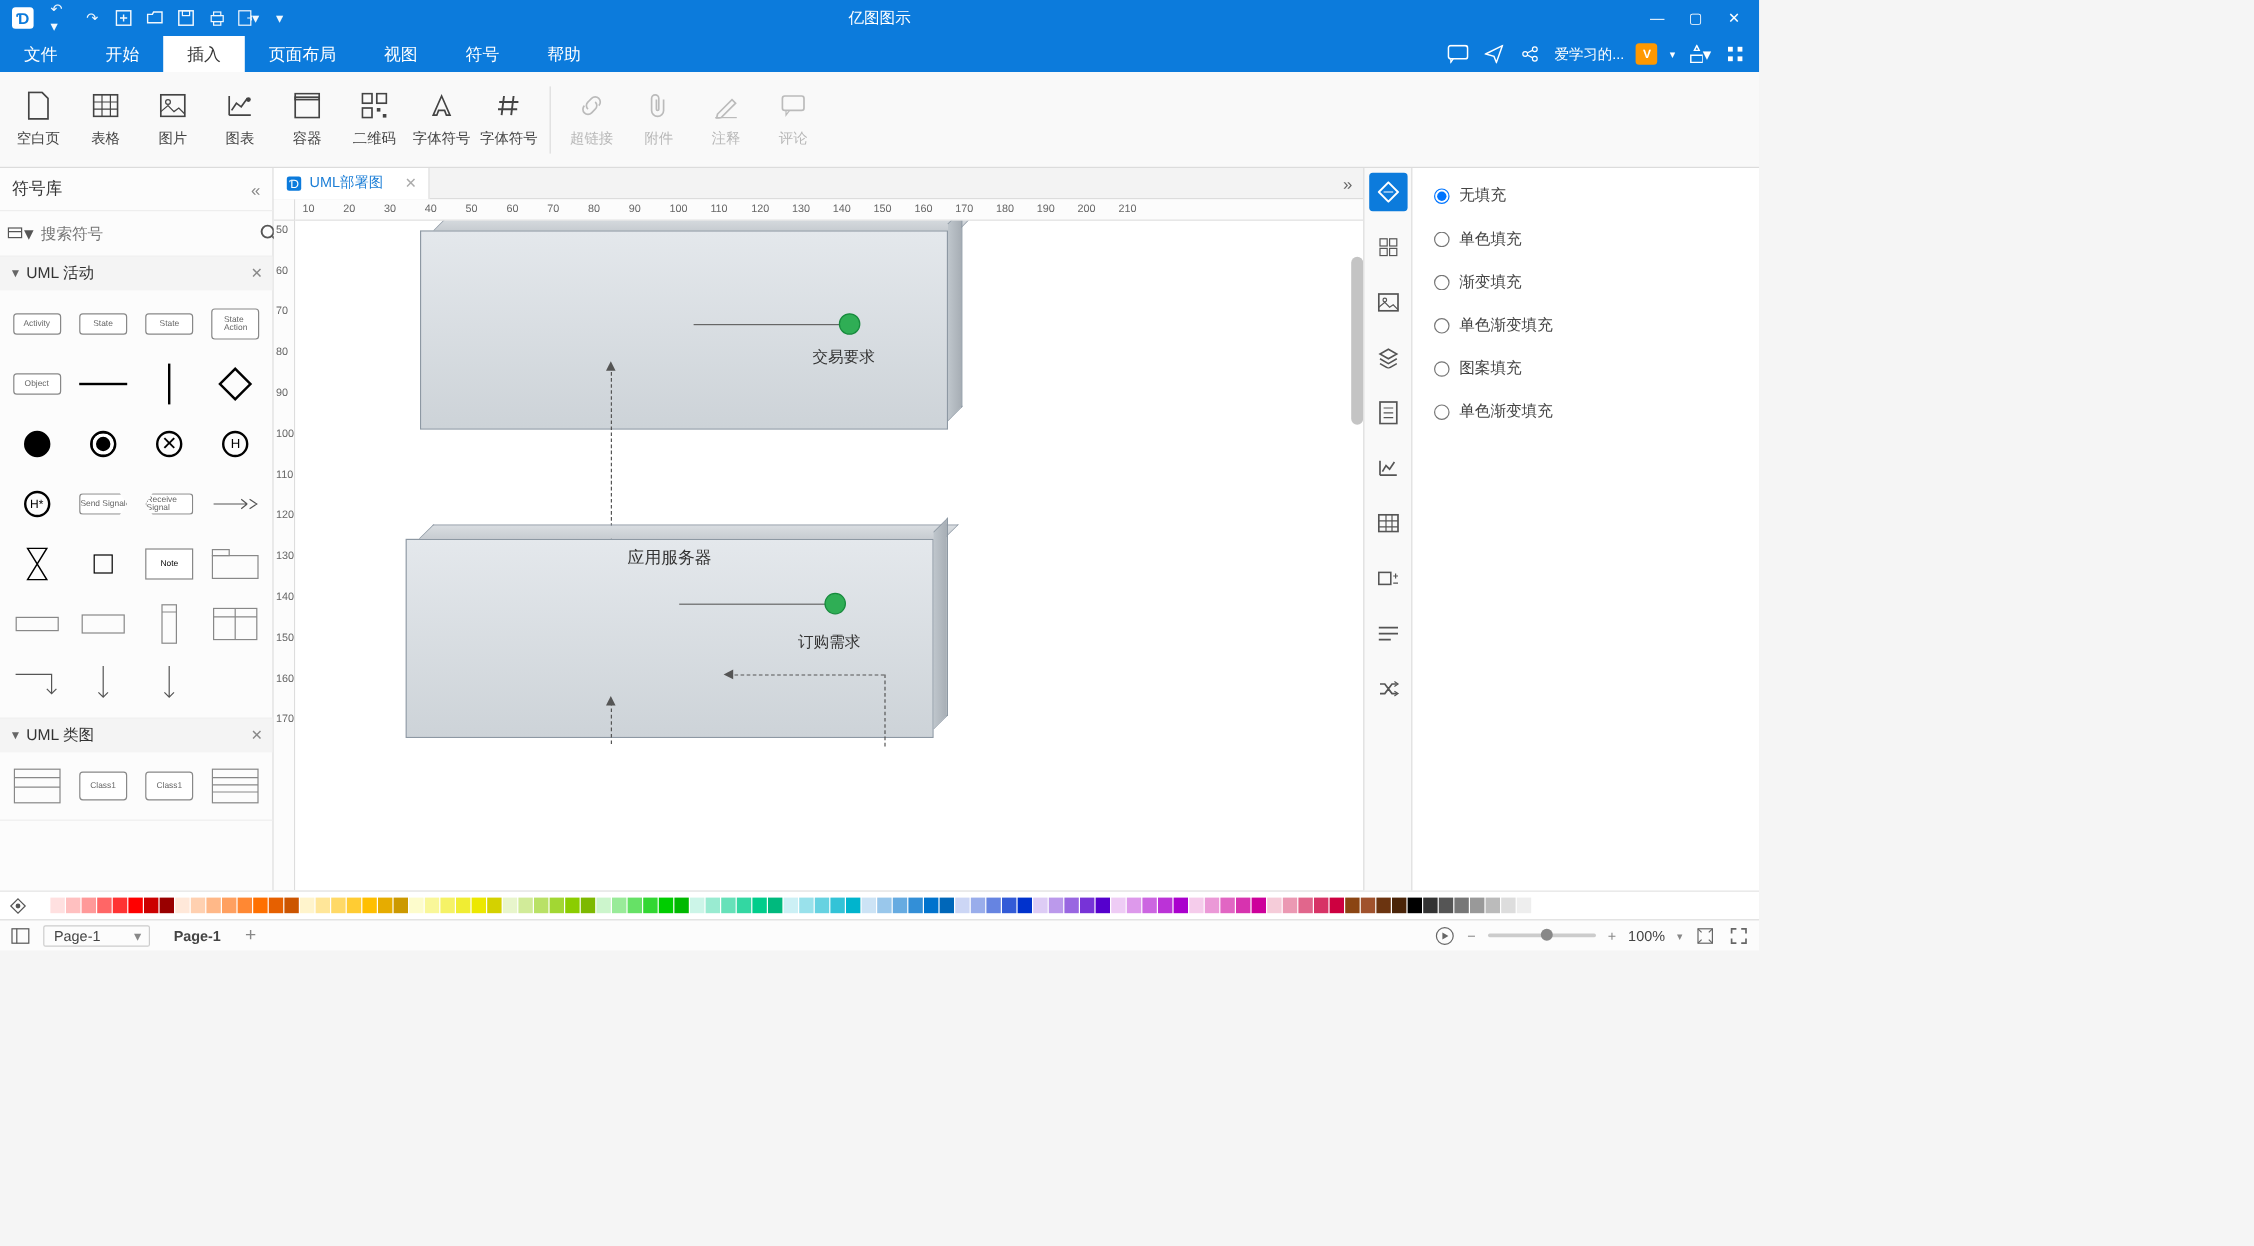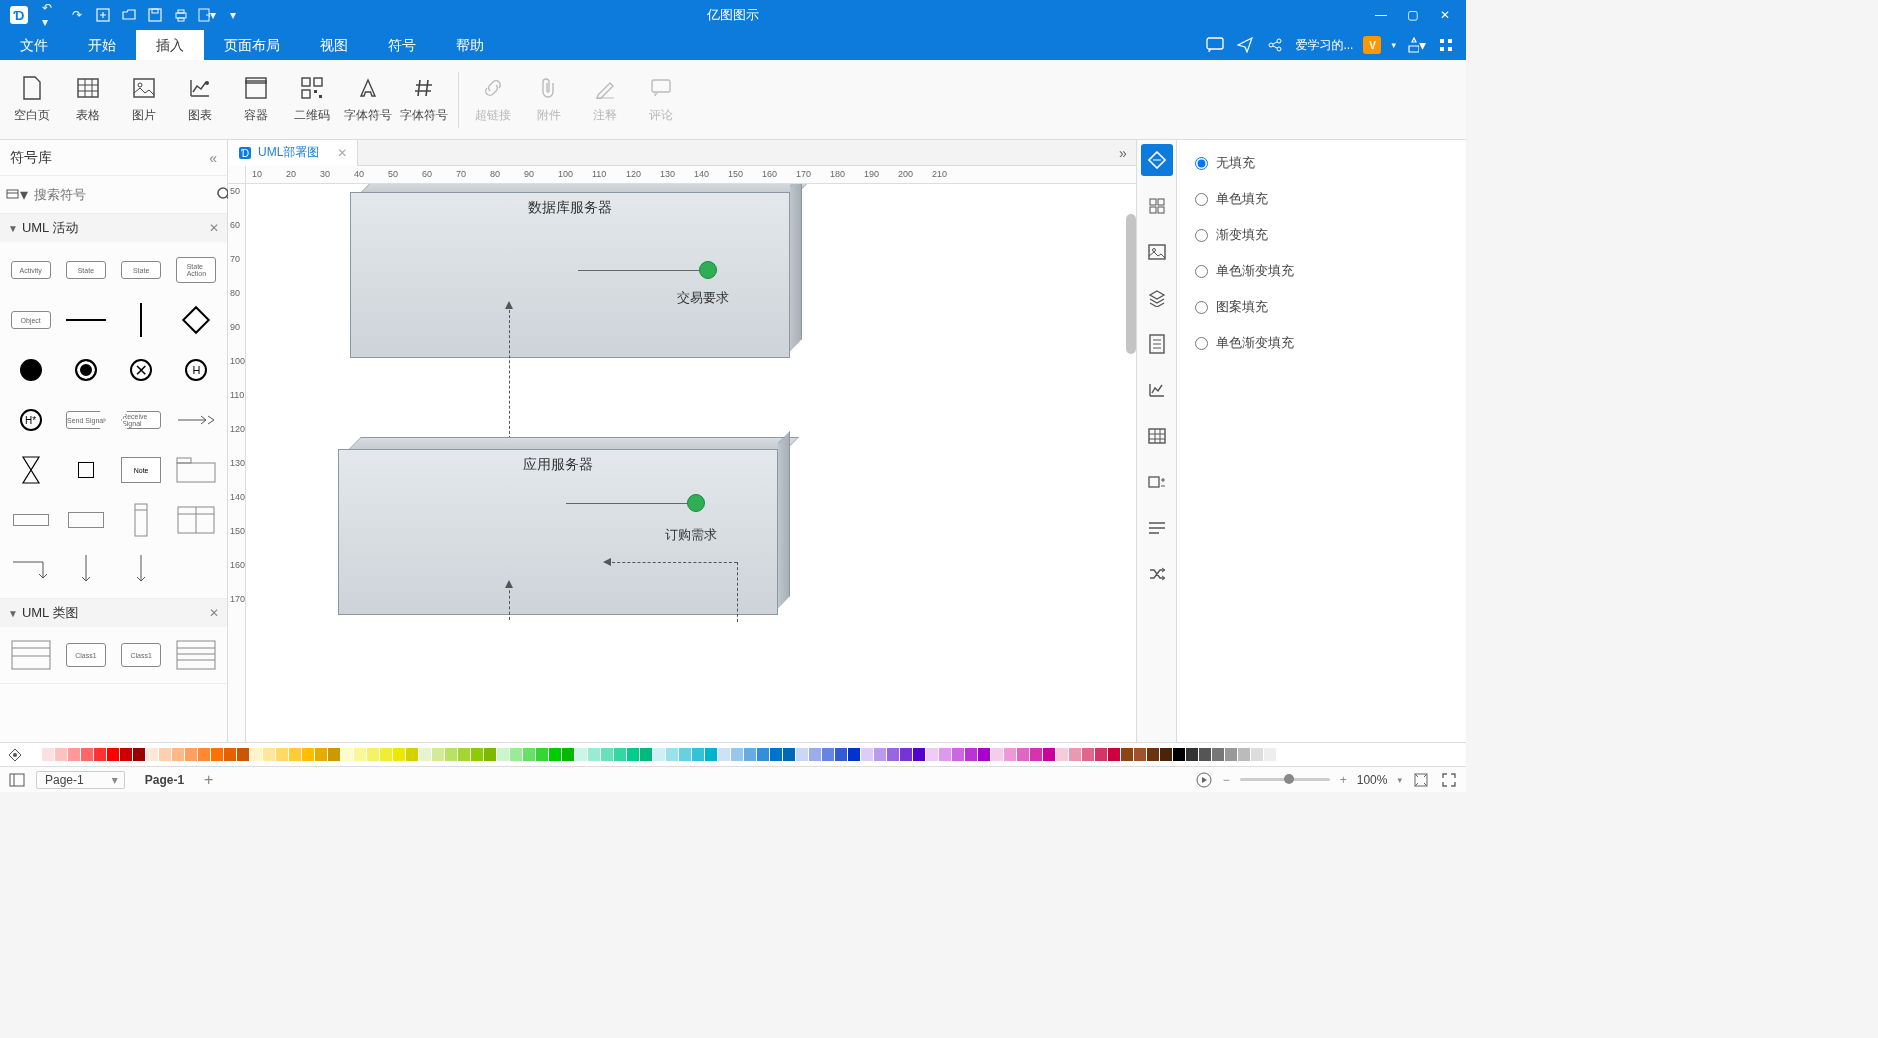--- a/index.html
+++ b/index.html
@@ -561,21 +561,20 @@
         </div>
 
       <div class="canvas">
         <div class="scrollbar"></div>
 
         <div class="node" style="left:104px;top:8px">
           <div class="box3d">
             <div class="top" style="width:438px;top:-12px;left:11px"></div>
             <div class="side" style="height:165px;top:-6px"></div>
             <div class="front" style="width:440px;height:166px">
-              <div class="title">数据库服务器</div>
               <div class="wire" style="left:227px;top:77px;width:128px"></div>
               <div class="port" style="left:348px;top:68px"></div>
               <div class="portlabel" style="left:326px;top:96px">交易要求</div>
             </div>
           </div>
         </div>
 
         <div class="dashline" style="left:263px;top:121px;height:280px"></div>
         <div class="darrow" style="left:259px;top:117px"></div>
 

